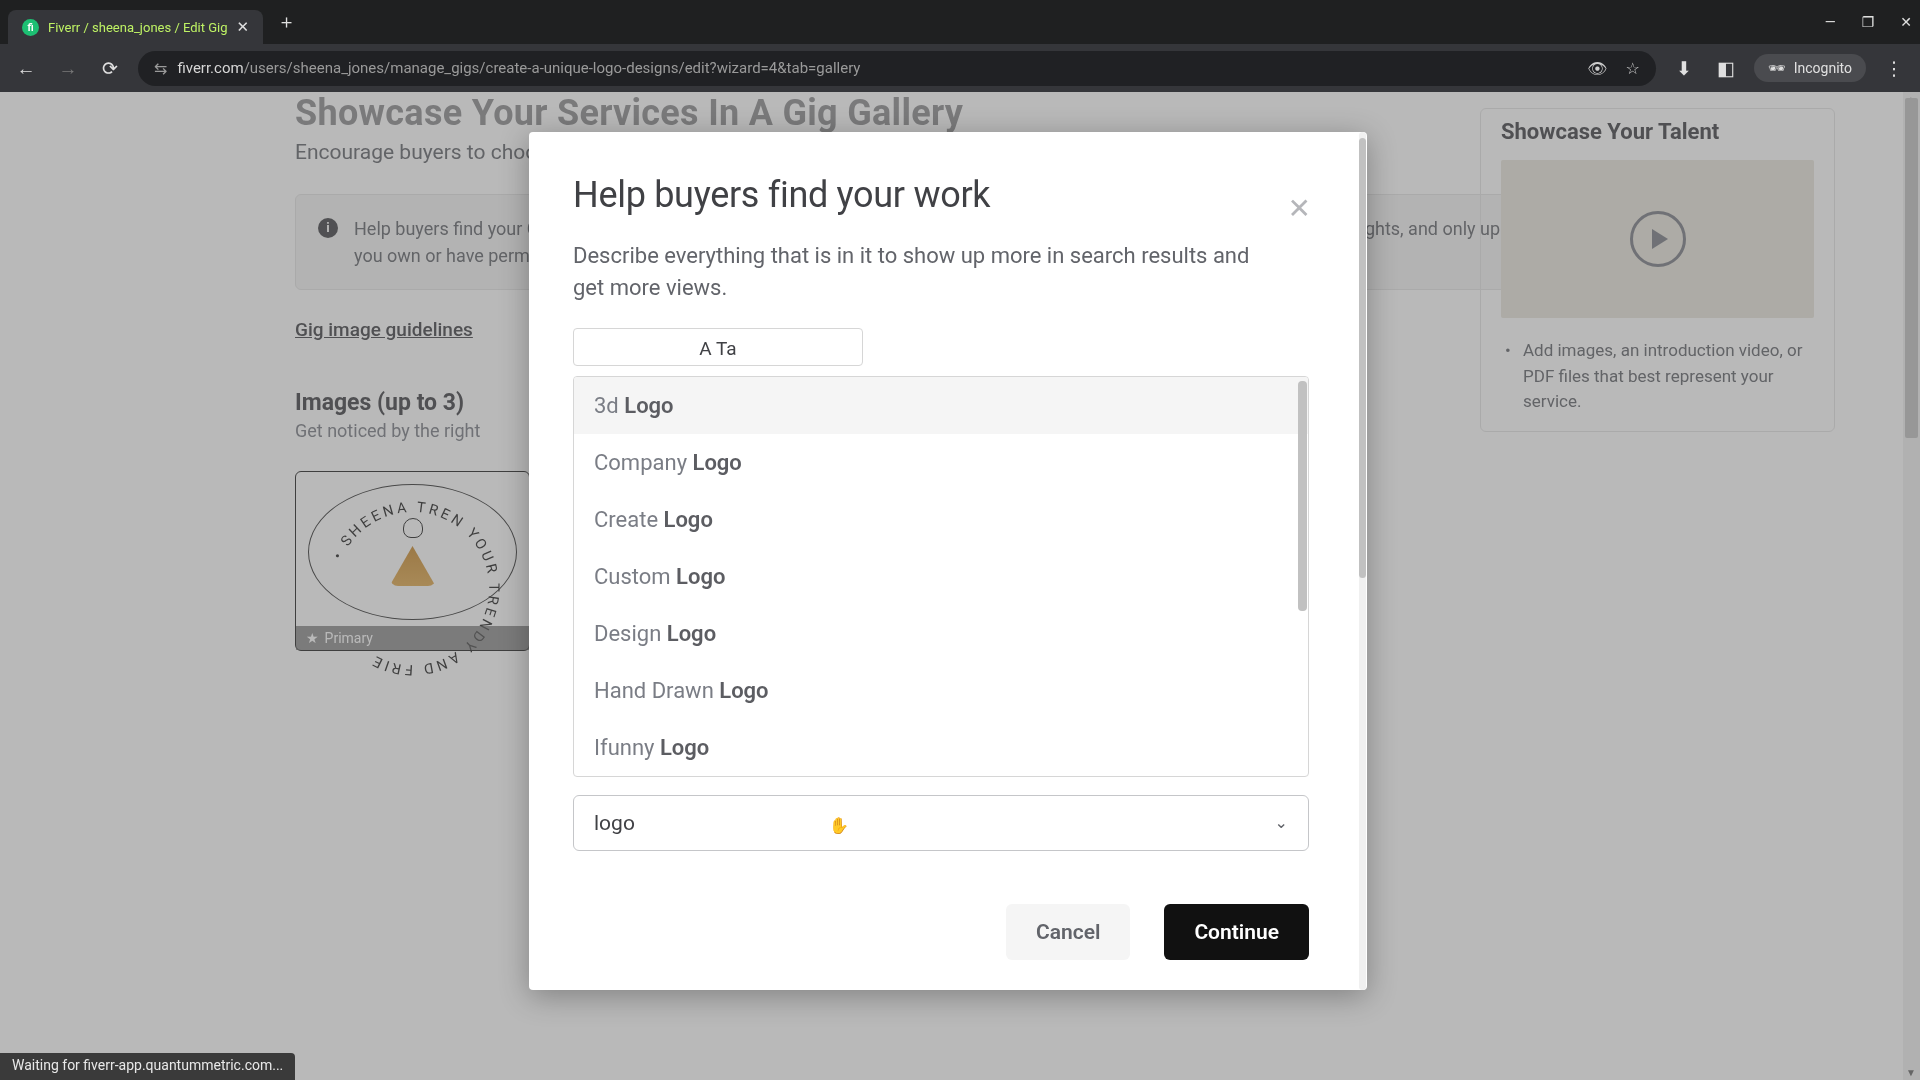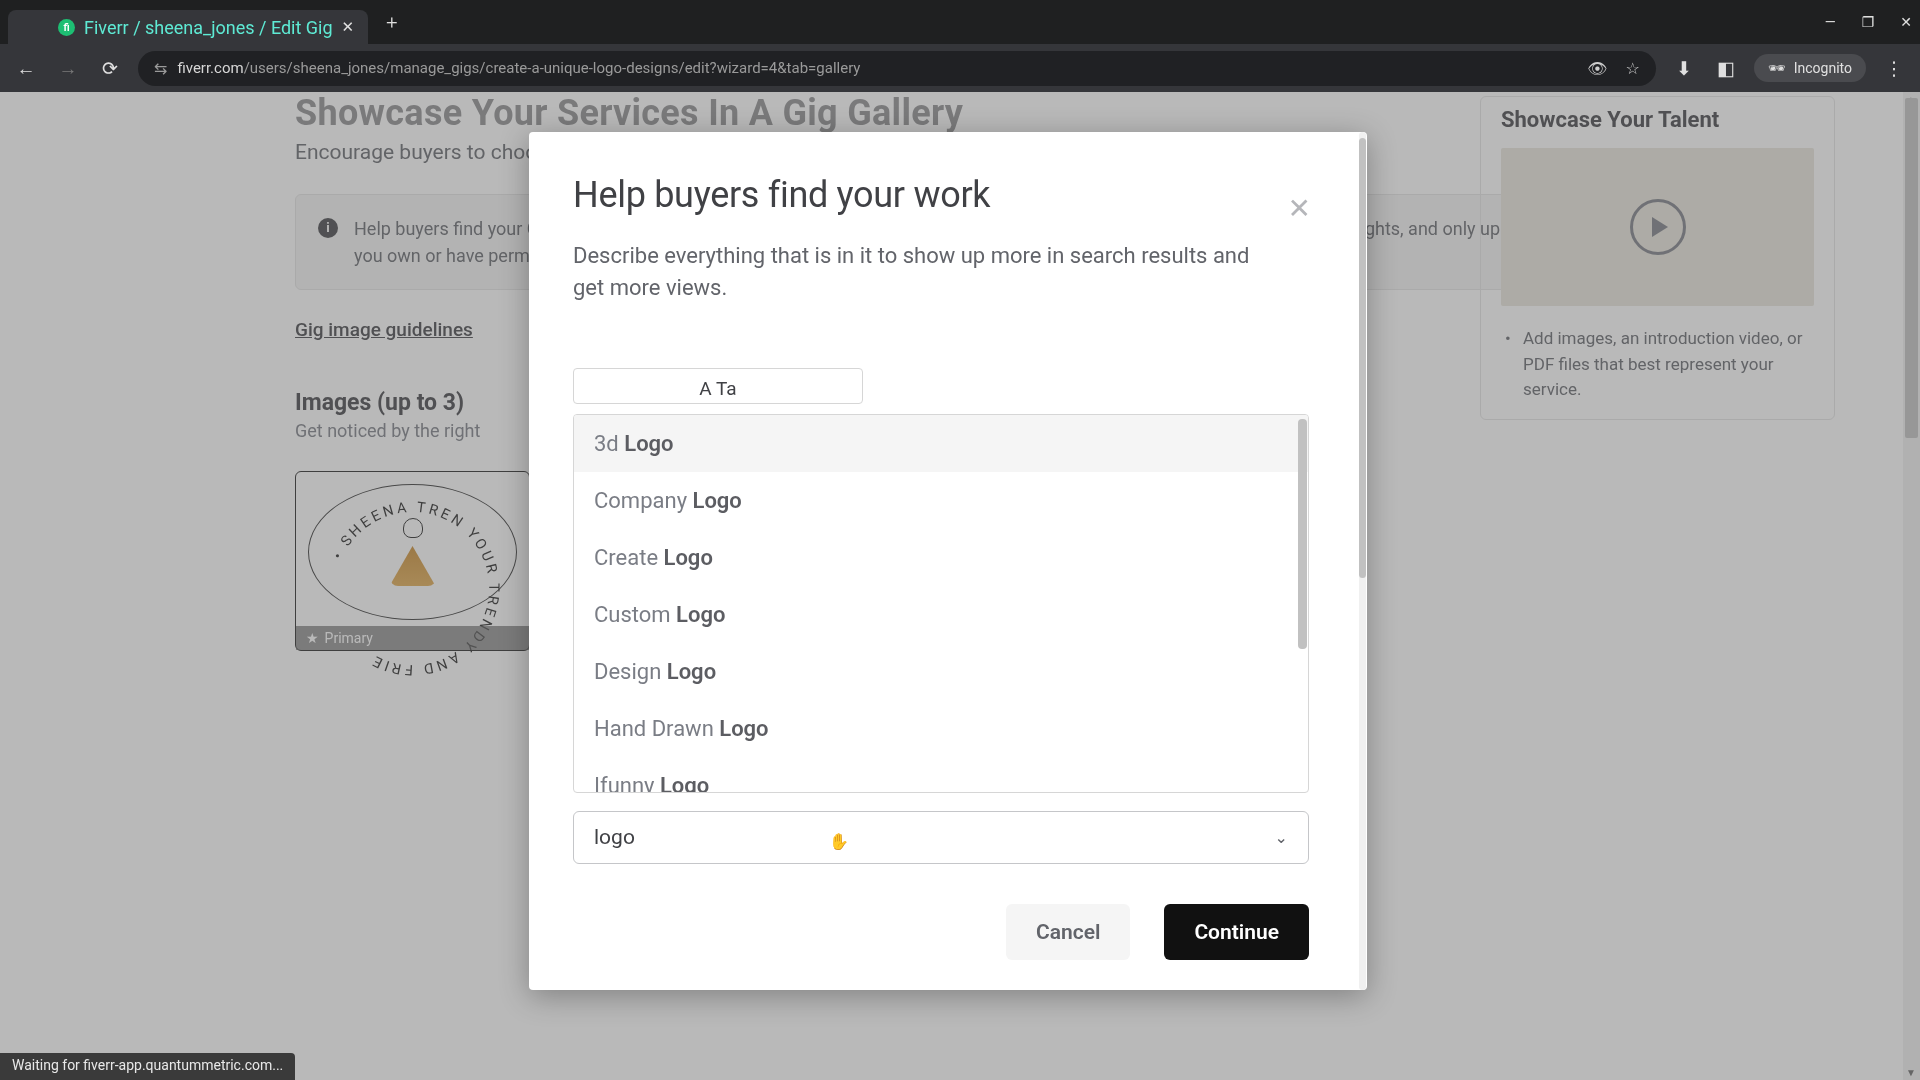--- a/index.html
+++ b/index.html
@@ -1,20 +1,20 @@
 <!DOCTYPE html>
 <html><head>
 <meta charset="utf-8">
 <style>
 * { margin:0; padding:0; box-sizing:border-box; font-family:-apple-system,BlinkMacSystemFont,"Segoe UI",Roboto,Arial,sans-serif; }
 body { width:1920px; height:1080px; background:#fff; overflow:hidden; position:relative; }
 .titlebar { height:44px; background:#1f2021; display:flex; align-items:center; padding:0 8px; }
 .tab { height:34px; margin-top:10px; display:flex; align-items:center; background:#35363a; border-radius:8px 8px 0 0; padding:0 14px; gap:9px; min-width:255px; }
-.fav { width:17px; height:17px; border-radius:50%; background:#1dbf73; display:flex; align-items:center; justify-content:center; color:#fff; font-size:10px; font-weight:700;margin-left:36px; }
-.tabtitle { color:#5eead4; font-size:18px; }
+.fav { width:17px; height:17px; border-radius:50%; background:#1dbf73; display:flex; align-items:center; justify-content:center; color:#fff; font-size:10px; font-weight:700; }
+.tabtitle { color:#bef264; font-size:13px; }
 .tabclose { color:#e0e0e0; font-size:15px; margin-left:auto; }
 .newtab { color:#e0e0e0; font-size:19px; margin-left:14px; }
 .winctrl { margin-left:auto; display:flex; gap:26px; color:#e0e0e0; }
 .winctrl span { font-size:14px; }
 .toolbar { height:48px; background:#35363a; display:flex; align-items:center; padding:0 12px; gap:14px; }
 .navbtn { width:28px; height:28px; color:#e0e0e0; display:flex; align-items:center; justify-content:center; font-size:19px; }
 .navbtn.dis { color:#7a7a7a; }
 .urlbar { flex:1; height:35px; background:#202124; border-radius:18px; display:flex; align-items:center; padding:0 16px; gap:10px; }
 .urltext { color:#d6d6d6; font-size:15px; }
 .urldim { color:#9a9a9a; }
@@ -34,36 +34,36 @@
 .thumb.primary { border:1.5px solid #222; display:block; }
 .sheena { position:absolute; inset:12px 12px 30px 12px; border-radius:50%; border:1.2px solid #333; display:flex; align-items:center; justify-content:center; }
 .dress { width:48px; height:68px; position:relative; }
 .dress:before { content:""; position:absolute; top:0; left:50%; transform:translateX(-50%); width:18px; height:18px; border:1.5px solid #222; border-radius:50% 50% 40% 40%; background:#fff; }
 .dress:after { content:""; position:absolute; bottom:0; left:50%; transform:translateX(-50%); width:46px; height:40px; background:linear-gradient(180deg,#c98a2e 0%, #e0a94e 100%); clip-path:polygon(50% 0,100% 100%,0 100%); border-radius:0 0 8px 8px; }
 .primbadge { position:absolute; left:0; bottom:0; right:0; height:24px; background:#555a; color:#fff; font-size:14px; padding-left:10px; display:flex; align-items:center; gap:6px; }
 .dropzone { color:#7a7d85; font-size:17px; text-align:center; }
 .dz-icon { width:44px; height:34px; border:1.5px solid #b0b1b5; border-radius:4px; margin:0 auto 14px; position:relative; }
 .dz-icon:before { content:""; position:absolute; right:-5px; top:-5px; width:14px; height:14px; border-radius:50%; background:#b0b1b5; }
 .browse { color:#4a73e8; }
-.sidebar { position:absolute; right:85px; top:4px; width:355px; border:1px solid #e4e4e4; border-radius:6px; padding:0 0 16px; }
+.sidebar { position:absolute; right:85px; top:16px; width:355px; border:1px solid #e4e4e4; border-radius:6px; padding:0 0 16px; }
 .sbh { font-size:22px; font-weight:700; color:#404145; padding:10px 20px 16px; }
 .sbvid { margin:0 20px; height:158px; background:#e9e5dc; border-radius:2px; position:relative; display:flex; align-items:center; justify-content:center; }
 .sbvid .play { width:56px; height:56px; border-radius:50%; border:3px solid #7a7d85; display:flex; align-items:center; justify-content:center; }
 .sbvid .play:after { content:""; border-left:16px solid #7a7d85; border-top:10px solid transparent; border-bottom:10px solid transparent; margin-left:4px; }
 .sbt { padding:20px 24px 0 42px; color:#62646a; font-size:17px; line-height:1.5; position:relative; }
 .sbt:before { content:"•"; position:absolute; left:24px; }
 .overlay { position:absolute; inset:0; background:rgba(100,100,100,.45); }
 .modal { position:absolute; left:529px; top:40px; width:838px; height:858px; background:#fff; border-radius:4px; box-shadow:0 6px 30px rgba(0,0,0,.3); display:flex; }
 .modalscroll { width:7px; background:#f0f0f0; border-radius:4px; margin-right:1px; }
 .modalscroll .th { width:7px; height:440px; background:#c1c1c1; border-radius:4px; margin-top:6px; }
 .modalbody { flex:1; padding:42px 50px 30px 44px; position:relative; display:flex; flex-direction:column; }
 .mclose { position:absolute; right:48px; top:60px; font-size:28px; color:#b5b6ba; cursor:pointer; }
 .mtitle { font-size:36px; font-weight:400; color:#404145; letter-spacing:-.3px; }
 .mdesc { font-size:22px; color:#62646a; margin-top:24px; line-height:1.45; max-width:700px; }
-.tagbox { margin-top:64px; width:290px; height:38px; border:1px solid #d6d6d6; border-radius:4px; background:#fff; position:relative; overflow:hidden; }
+.tagbox { margin-top:24px; width:290px; height:38px; border:1px solid #d6d6d6; border-radius:4px; background:#fff; position:relative; overflow:hidden; }
 .dropdown { margin-top:10px; border:1px solid #d6d6d6; border-radius:4px; background:#fff; max-height:404px; overflow:hidden; position:relative; }
 .ddlist { overflow-y:auto; max-height:404px; }
 .dditem { padding:16px 20px; font-size:22px; color:#7a7d85; cursor:pointer; }
 .dditem:first-child { background:#f5f5f5; }
 .dditem b { color:#5c5d62; font-weight:600; }
 .ddscroll { position:absolute; right:1px; top:4px; width:9px; height:230px; background:#c1c1c1; border-radius:4px; }
 .combo { margin-top:18px; height:56px; border:1.5px solid #c5c6c9; border-radius:6px; display:flex; align-items:center; padding:0 20px; position:relative; }
 .combo input { border:none; outline:none; font-size:21px; color:#404145; width:100%; background:transparent; }
 .combo .chev { position:absolute; right:20px; color:#62646a; }
 .cursor { position:absolute; left:255px; top:20px; font-size:16px; pointer-events:none; }

